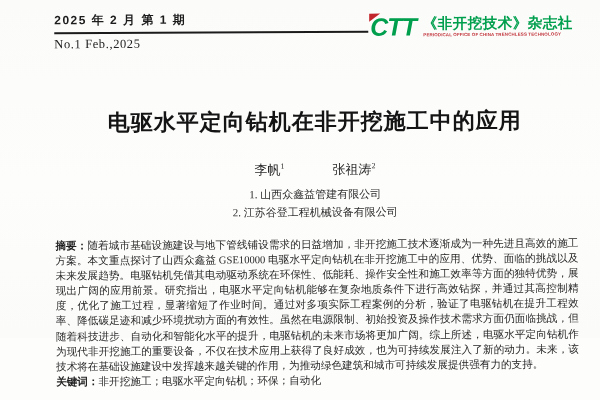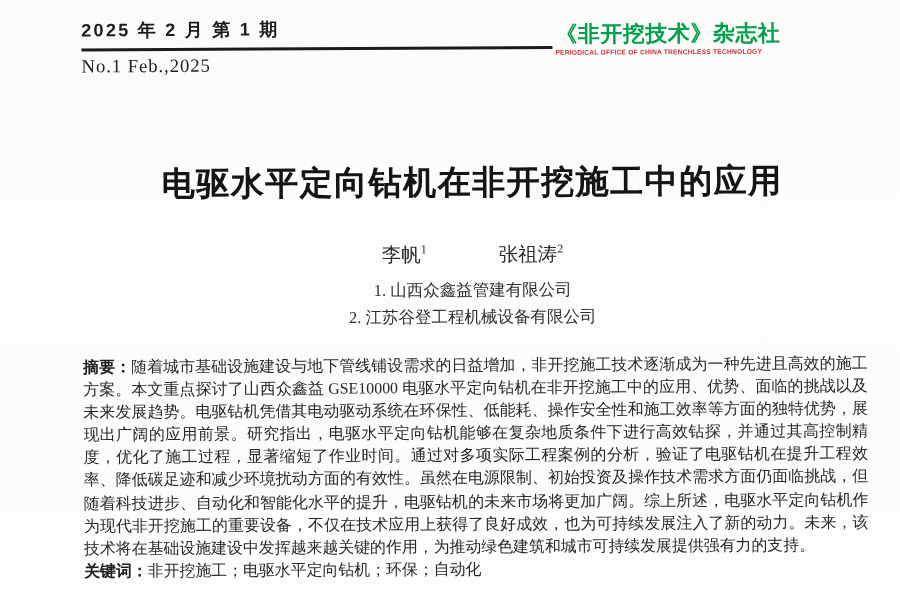--- a/index.html
+++ b/index.html
@@ -112,20 +112,24 @@
 <div class="page">
   <div class="tilt">
 
     <div class="header-left">
       <div class="issue-cn">2025 年 2 月 第 1 期</div>
       <div class="header-rule"></div>
       <div class="issue-en">No.1 Feb.,2025</div>
     </div>
 
     <div class="header-right">
+      <div class="logo">
+        <span class="logo-flag"></span>
+        <span class="logo-text">CTT</span>
+      </div>
       <div class="journal-block">
         <div class="journal-name">《非开挖技术》杂志社</div>
         <div class="journal-sub">PERIODICAL OFFICE OF CHINA TRENCHLESS TECHNOLOGY</div>
       </div>
     </div>
 
     <div class="article-title">电驱水平定向钻机在非开挖施工中的应用</div>
 
     <div class="authors-line">
       <span class="author"><span>李帆</span><sup>1</sup></span><span class="author"><span>张祖涛</span><sup>2</sup></span>

